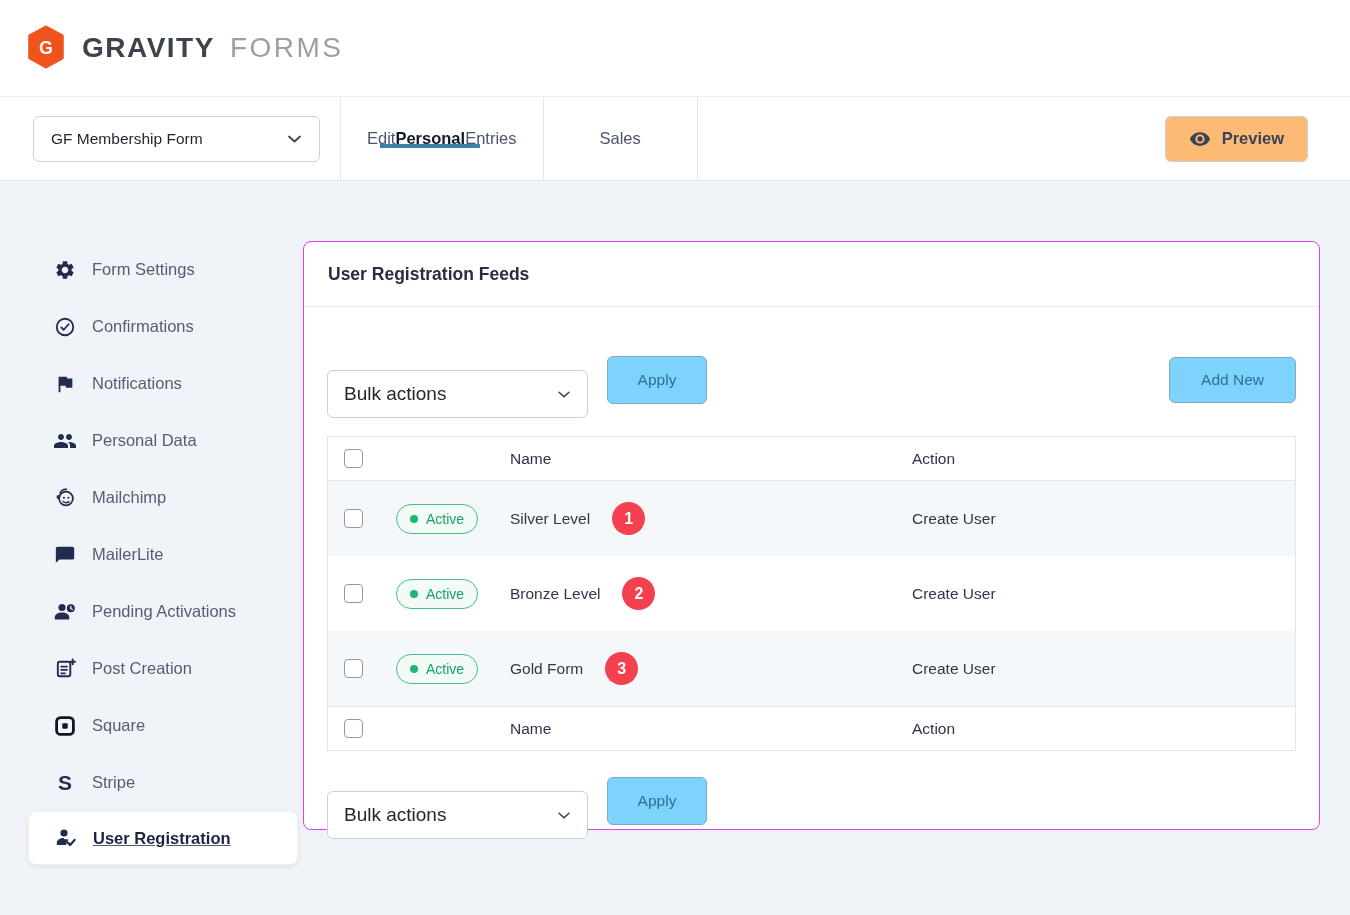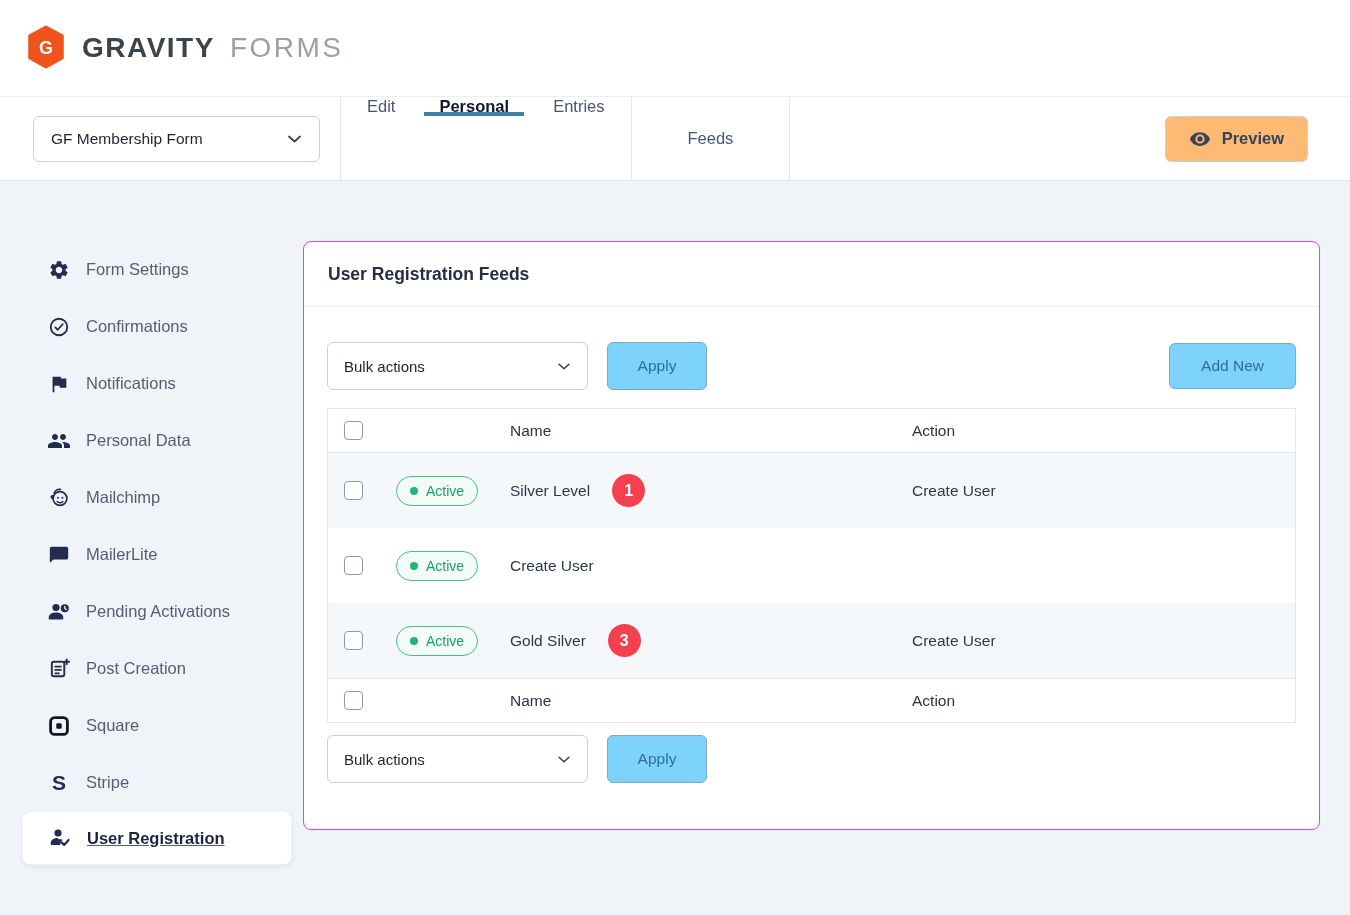--- a/index.html
+++ b/index.html
@@ -11,50 +11,50 @@
                 display:flex; align-items:center; padding:0 25px; }
   .logo { display:flex; align-items:center; gap:15px; }
   .brand { font-size:28px; font-weight:700; letter-spacing:1.5px; color:#3d434b; white-space:nowrap; }
   .brand .forms { color:#9aa0a7; font-weight:500; letter-spacing:2.5px; margin-left:15px; }
 
   
   .nav-bar { height:84px; background:#fff; border-bottom:1px solid #e4e7eb; display:flex; align-items:stretch; }
   .form-selector { align-self:center; margin-left:33px; width:287px; height:46px; background:#fff;
                    border:1px solid #ccd1d9; border-radius:6px; display:flex; align-items:center;
                    justify-content:space-between; padding:0 17px; font-size:15.5px; color:#1d2430; cursor:pointer; }
-  .tab-group { border-left:1px solid #e4e7eb; display:flex; align-items:flex-start; padding:0 26px; gap:44px; margin-left:20px; }
+  .tab-group { border-left:1px solid #e4e7eb; display:flex; align-items:center; padding:0 26px; margin-left:20px; }
   .sales-group { border-left:1px solid #e4e7eb; border-right:1px solid #e4e7eb; display:flex; align-items:stretch; padding:0 56px; }
   .tab { position:relative; display:flex; align-items:center; font-size:16.5px; color:#4b5470; cursor:pointer; white-space:nowrap; }
   .tab.active { color:#12182e; font-weight:700; }
   .tab.active::after { content:""; position:absolute; left:-15px; right:-15px; bottom:0; height:4px; background:#3f7ea6; }
   .preview-btn { align-self:center; margin-left:auto; margin-right:42px; height:46px; padding:0 23px;
                  background:#fdba74; border:1px solid #ccd1d9; border-radius:6px; display:flex; align-items:center;
                  gap:11px; font-size:16.5px; font-weight:600; color:#3a4258; cursor:pointer; }
 
   
   .content { position:relative; height:734px; }
 
-  .sidebar { position:absolute; left:27px; top:60px; width:267px; }
+  .sidebar { position:absolute; left:33px; top:60px; width:267px; }
   .side-item { display:flex; align-items:center; height:57px; padding-left:20px; color:#545d73; cursor:pointer; }
   .side-icon { width:24px; display:flex; justify-content:center; align-items:center; color:#232b4e; flex:0 0 24px; }
   .side-label { margin-left:15px; font-size:16.5px; }
   .side-item.active { background:#fff; border:1px solid #eff1f4; border-radius:8px;
                       box-shadow:0 2px 5px rgba(20,28,50,.07); margin-left:-5px; padding-left:25px; width:270px; height:54px;text-decoration:underline; }
   .side-item.active .side-label { color:#1c2440; font-weight:700; }
 
   .main-card { position:absolute; left:303px; top:60px; width:1017px; height:589px; background:#fff;
                border:1px solid #d946ef; border-radius:8px; box-shadow:0 1px 2px rgba(16,24,40,.04); }
   .card-header { height:65px; border-bottom:1px solid #e8ebee; display:flex; align-items:center;
                  padding:0 24px; font-size:17.5px; font-weight:600; color:#272e42; }
   .card-body { padding:35px 23px 0; }
 
   .toolbar-row { display:flex; align-items:center; }
   .bulk-select { width:261px; height:48px; background:#fff; border:1px solid #c9cfd8; border-radius:6px;
                  display:flex; align-items:center; justify-content:space-between; padding:0 16px;
-                 font-size:15px; color:#23282d; cursor:pointer; }
+                 font-size:19px; color:#23282d; cursor:pointer;margin-top:28px; }
   .btn-outline-blue { height:48px; background:#7dd3fc; border:1px solid #7fa8c5; border-radius:6px;
                       color:#2d7099; font-size:15.5px; font-family:inherit; cursor:pointer; }
   .apply-btn { margin-left:19px; width:100px; }
   .add-new-btn { margin-left:auto; width:127px; height:46px; }
 
   .feed-table { margin-top:18px; border:1px solid #e3e6ec; }
   .t-row { display:flex; align-items:center; }
   .t-head { height:44px; background:#fff; border-bottom:1px solid #e3e6ec; }
   .t-foot { height:44px; background:#fff; border-top:1px solid #e3e6ec; }
   .t-body-row { height:75px; }
@@ -101,21 +101,21 @@
         </svg>
     </span>
   </div>
 
   <div class="tab-group">
     <div class="tab">Edit</div>
     <div class="tab active">Personal</div>
     <div class="tab">Entries</div>
   </div>
   <div class="sales-group">
-    <div class="tab">Feeds</div>
+    <div class="tab">Sales</div>
   </div>
 
   <button class="preview-btn">
     <span>
       <svg width="22" height="22" viewBox="0 0 24 24" fill="#3a4258">
           <path d="M12 4.5C7 4.5 2.73 7.61 1 12c1.73 4.39 6 7.5 11 7.5s9.27-3.11 11-7.5c-1.73-4.39-6-7.5-11-7.5zM12 17c-2.76 0-5-2.24-5-5s2.24-5 5-5 5 2.24 5 5-2.24 5-5 5zm0-8c-1.66 0-3 1.34-3 3s1.34 3 3 3 3-1.34 3-3-1.34-3-3-3z"></path>
         </svg>
     </span>
     <span>Preview</span>
   </button>
@@ -289,35 +289,39 @@
         <div class="t-row t-body-row">
           <div class="col-check">
               <input type="checkbox" style="">
             </div>
           <div class="col-status">
             <span class="badge-active">
                 <span class="badge-dot"></span>
                 <span>Active</span>
               </span>
           </div>
+          <div class="col-name">
+            <span>Bronze Level</span>
+            <span class="num-circle">2</span>
+          </div>
           <div class="col-action">Create User</div>
         </div>
 
         <div class="t-row t-body-row striped">
           <div class="col-check">
               <input type="checkbox" style="">
             </div>
           <div class="col-status">
             <span class="badge-active">
                 <span class="badge-dot"></span>
                 <span>Active</span>
               </span>
           </div>
           <div class="col-name">
-            <span>Gold Silver</span>
+            <span>Gold Form</span>
             <span class="num-circle">3</span>
           </div>
           <div class="col-action">Create User</div>
         </div>
 
         <div class="t-row t-foot">
           <div class="col-check">
               <input type="checkbox" style="">
             </div>
           <div class="col-status"></div>

